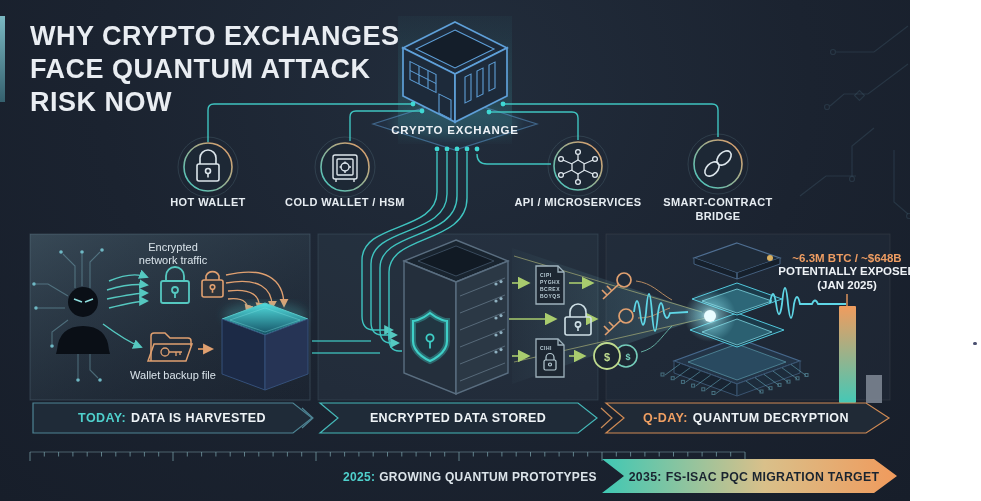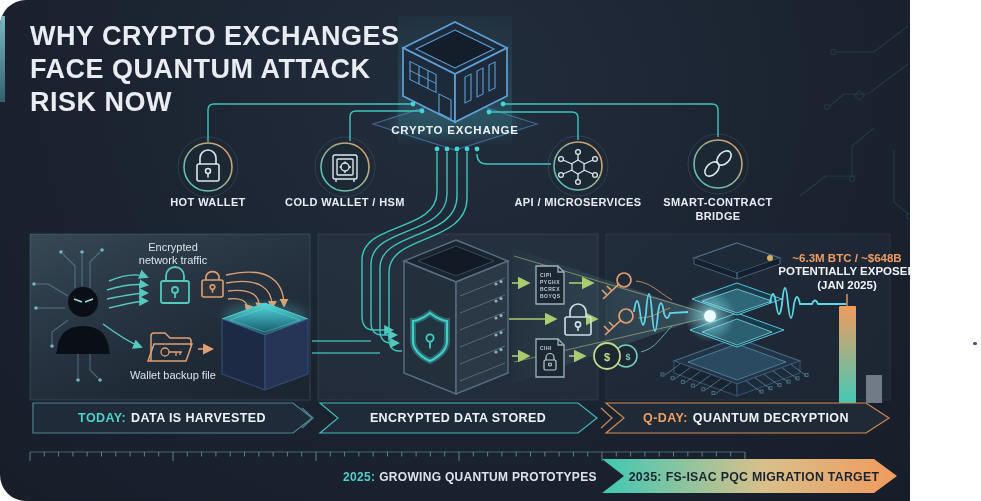--- a/index.html
+++ b/index.html
@@ -1,17 +1,17 @@
 <!DOCTYPE html>
 <html><head>
 <meta charset="utf-8">
 <style>
   html,body{margin:0;padding:0;background:#ffffff;}
   .stage{position:relative;width:981px;height:501px;background:#ffffff;overflow:hidden;
-         font-family:"Liberation Sans",sans-serif;border-radius:26px;}
+         font-family:"Liberation Sans",sans-serif;}
   .canvas{position:absolute;left:0;top:0;width:910px;height:501px;
           background:radial-gradient(ellipse at 50% 18%, #222d3c 0%, #1b2330 55%, #171e2a 100%);}
   .margin-dot{position:absolute;left:973px;top:342px;width:4px;height:3px;border-radius:2px;background:#4a5070;}
   svg{position:absolute;left:0;top:0;}
   text{font-family:"Liberation Sans",sans-serif;}
   .title-line{font-size:27px;font-weight:bold;fill:#e9edf2;letter-spacing:.5px;}
   .node-label{font-size:11px;font-weight:bold;fill:#e7edf2;letter-spacing:.4px;text-anchor:middle;}
   .exchange-label{font-size:11.5px;font-weight:bold;fill:#eef2f6;letter-spacing:.8px;text-anchor:middle;}
   .small-label{font-size:11px;fill:#d9e3ea;text-anchor:middle;}
   .exposure-1{font-size:11.5px;font-weight:bold;fill:#ef9d62;text-anchor:middle;}

